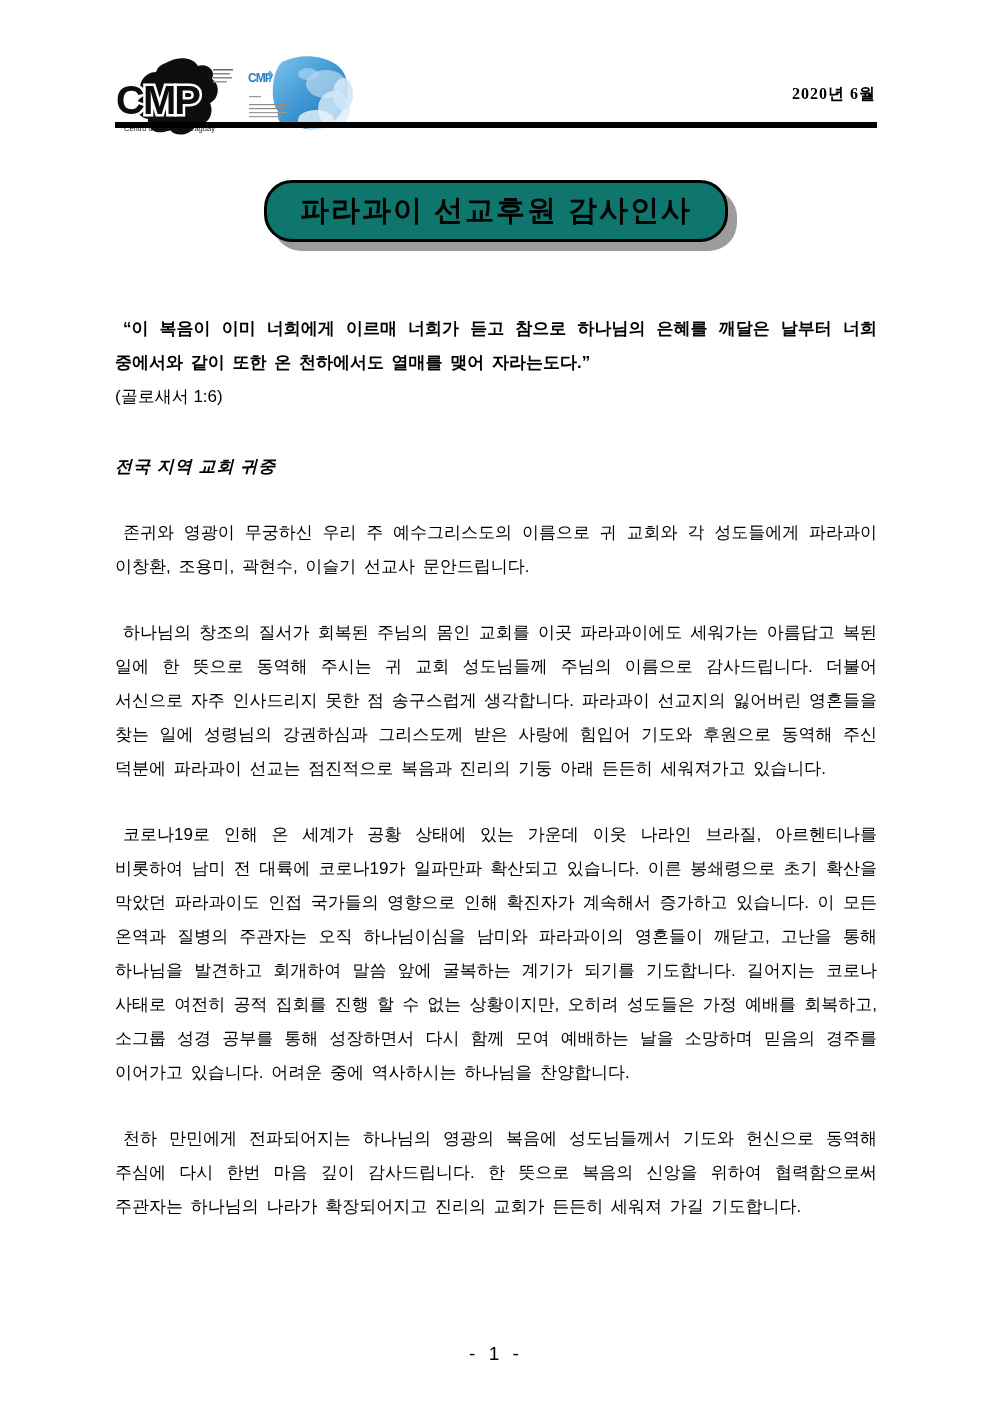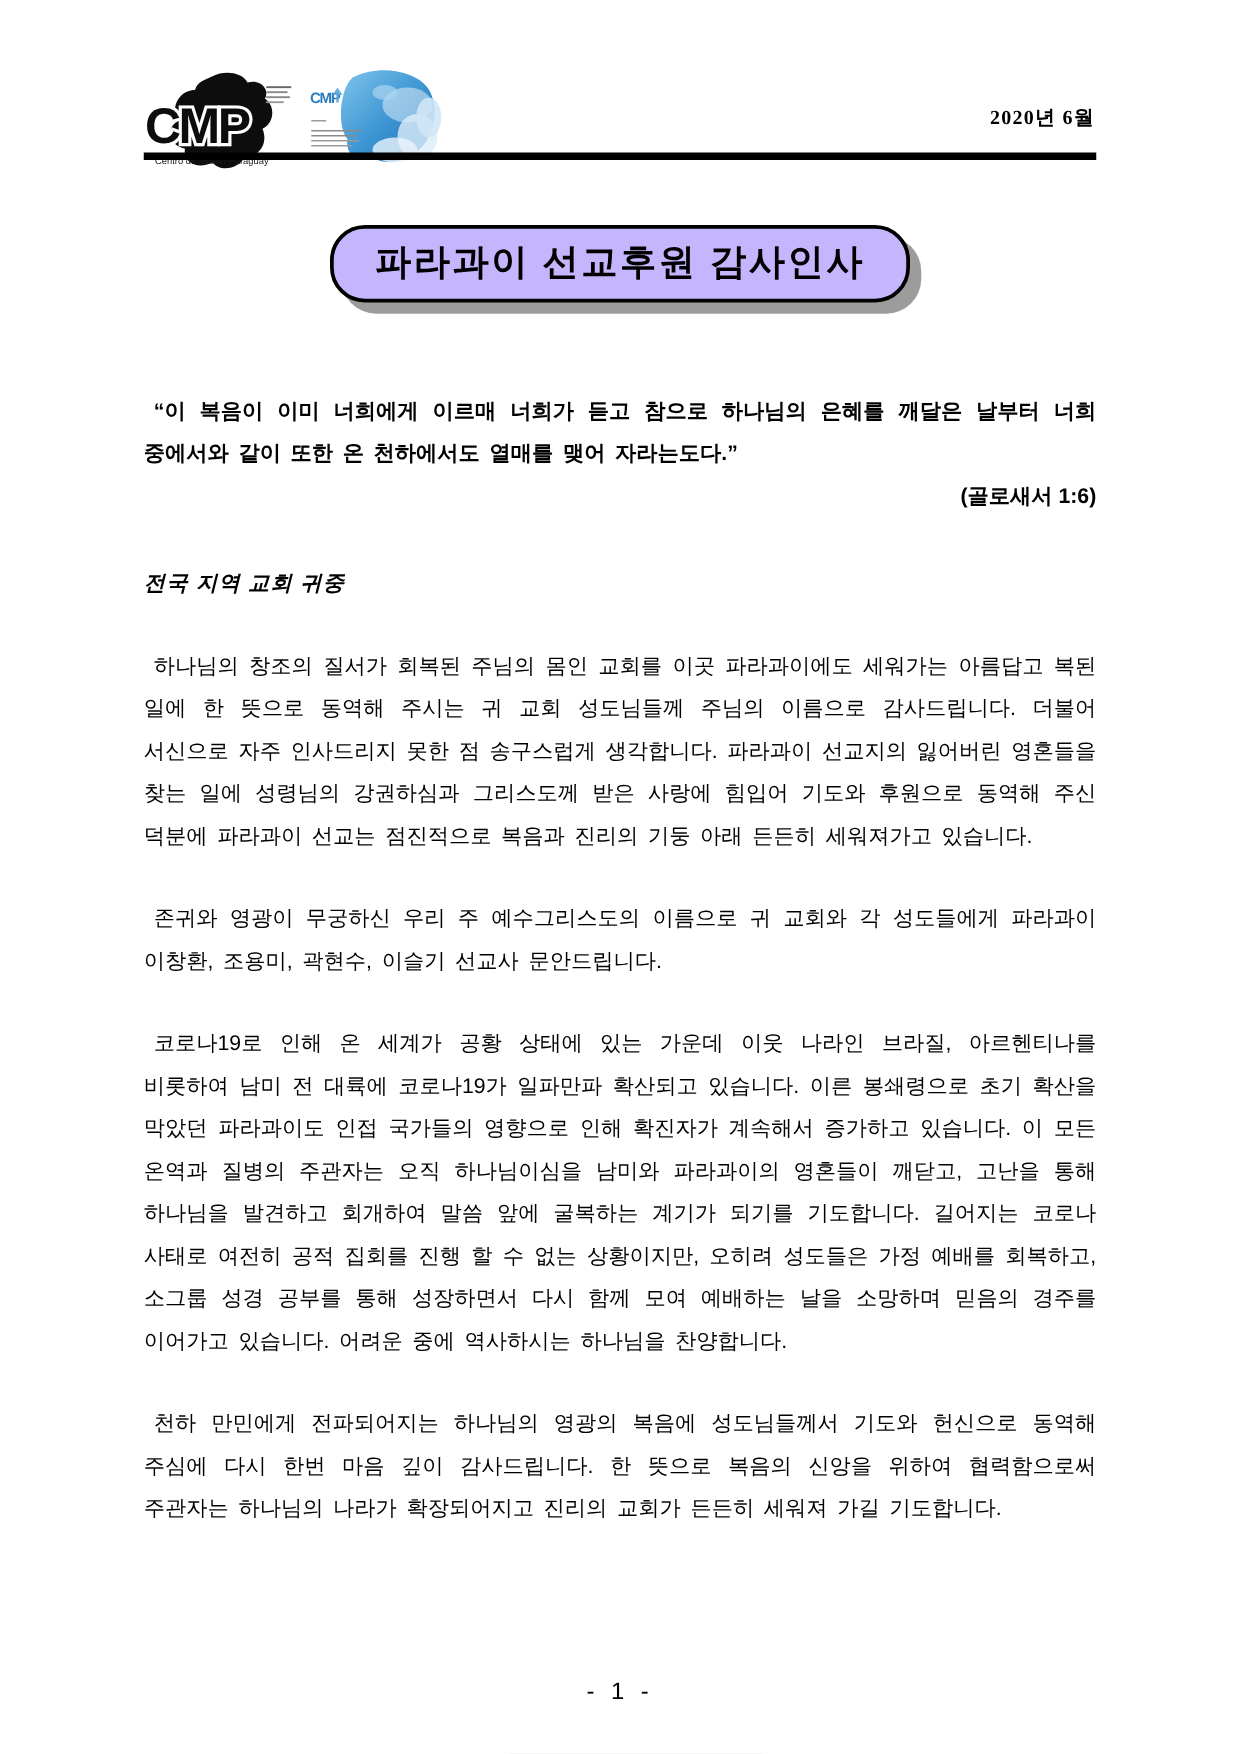--- a/index.html
+++ b/index.html
@@ -44,21 +44,21 @@
 
   
   .title-box {
     position: absolute;
     left: 50%;
     transform: translateX(-50%);
     top: 180px;
     width: 464px;
     border: 3px solid #000;
     border-radius: 28px;
-    background: #c4b5fd;
+    background: #0f766e;
     box-shadow: 9px 9px 0 #9c9c9c;
     text-align: center;
     padding: 6px 0 8px 0;
   }
   .title-box .t-line {
     font-weight: bold;
     font-size: 29px;
     line-height: 42px;
     letter-spacing: 2px;
     white-space: nowrap;
@@ -74,22 +74,21 @@
     line-height: 34px;
   }
   .quote {
     font-weight: bold;
     text-align: justify;
     text-indent: 8px;
     word-break: keep-all;
     word-spacing: 3px;
   }
   .quote-ref {
-    font-weight: bold;
-    text-align: right;
+    font-weight: normal;
   }
   .recipient {
     font-weight: bold;
     margin-top: 36px;
     letter-spacing: 1px;
     font-style: italic;
   }
   .para {
     margin-top: 32px;
     text-align: justify;
@@ -165,23 +164,23 @@
   </div>
 
   <div class="content">
 
     <p class="quote">“이 복음이 이미 너희에게 이르매 너희가 듣고 참으로 하나님의 은혜를 깨달은 날부터 너희 중에서와 같이 또한 온 천하에서도 열매를 맺어 자라는도다.”</p>
 
     <div class="quote-ref">(골로새서 1:6)</div>
 
     <div class="recipient">전국 지역 교회 귀중</div>
 
+    <p class="para">존귀와 영광이 무궁하신 우리 주 예수그리스도의 이름으로 귀 교회와 각 성도들에게 파라과이 이창환, 조용미, 곽현수, 이슬기 선교사 문안드립니다.</p>
+
     <p class="para">하나님의 창조의 질서가 회복된 주님의 몸인 교회를 이곳 파라과이에도 세워가는 아름답고 복된 일에 한 뜻으로 동역해 주시는 귀 교회 성도님들께 주님의 이름으로 감사드립니다. 더불어 서신으로 자주 인사드리지 못한 점 송구스럽게 생각합니다. 파라과이 선교지의 잃어버린 영혼들을 찾는 일에 성령님의 강권하심과 그리스도께 받은 사랑에 힘입어 기도와 후원으로 동역해 주신 덕분에 파라과이 선교는 점진적으로 복음과 진리의 기둥 아래 든든히 세워져가고 있습니다.</p>
-
-    <p class="para">존귀와 영광이 무궁하신 우리 주 예수그리스도의 이름으로 귀 교회와 각 성도들에게 파라과이 이창환, 조용미, 곽현수, 이슬기 선교사 문안드립니다.</p>
 
     <p class="para">코로나19로 인해 온 세계가 공황 상태에 있는 가운데 이웃 나라인 브라질, 아르헨티나를 비롯하여 남미 전 대륙에 코로나19가 일파만파 확산되고 있습니다. 이른 봉쇄령으로 초기 확산을 막았던 파라과이도 인접 국가들의 영향으로 인해 확진자가 계속해서 증가하고 있습니다. 이 모든 온역과 질병의 주관자는 오직 하나님이심을 남미와 파라과이의 영혼들이 깨닫고, 고난을 통해 하나님을 발견하고 회개하여 말씀 앞에 굴복하는 계기가 되기를 기도합니다. 길어지는 코로나 사태로 여전히 공적 집회를 진행 할 수 없는 상황이지만, 오히려 성도들은 가정 예배를 회복하고, 소그룹 성경 공부를 통해 성장하면서 다시 함께 모여 예배하는 날을 소망하며 믿음의 경주를 이어가고 있습니다. 어려운 중에 역사하시는 하나님을 찬양합니다.</p>
 
     <p class="para">천하 만민에게 전파되어지는 하나님의 영광의 복음에 성도님들께서 기도와 헌신으로 동역해 주심에 다시 한번 마음 깊이 감사드립니다. 한 뜻으로 복음의 신앙을 위하여 협력함으로써 주관자는 하나님의 나라가 확장되어지고 진리의 교회가 든든히 세워져 가길 기도합니다.</p>
 
   </div>
 
   <div class="page-number">- 1 -</div>
 
 </div>

